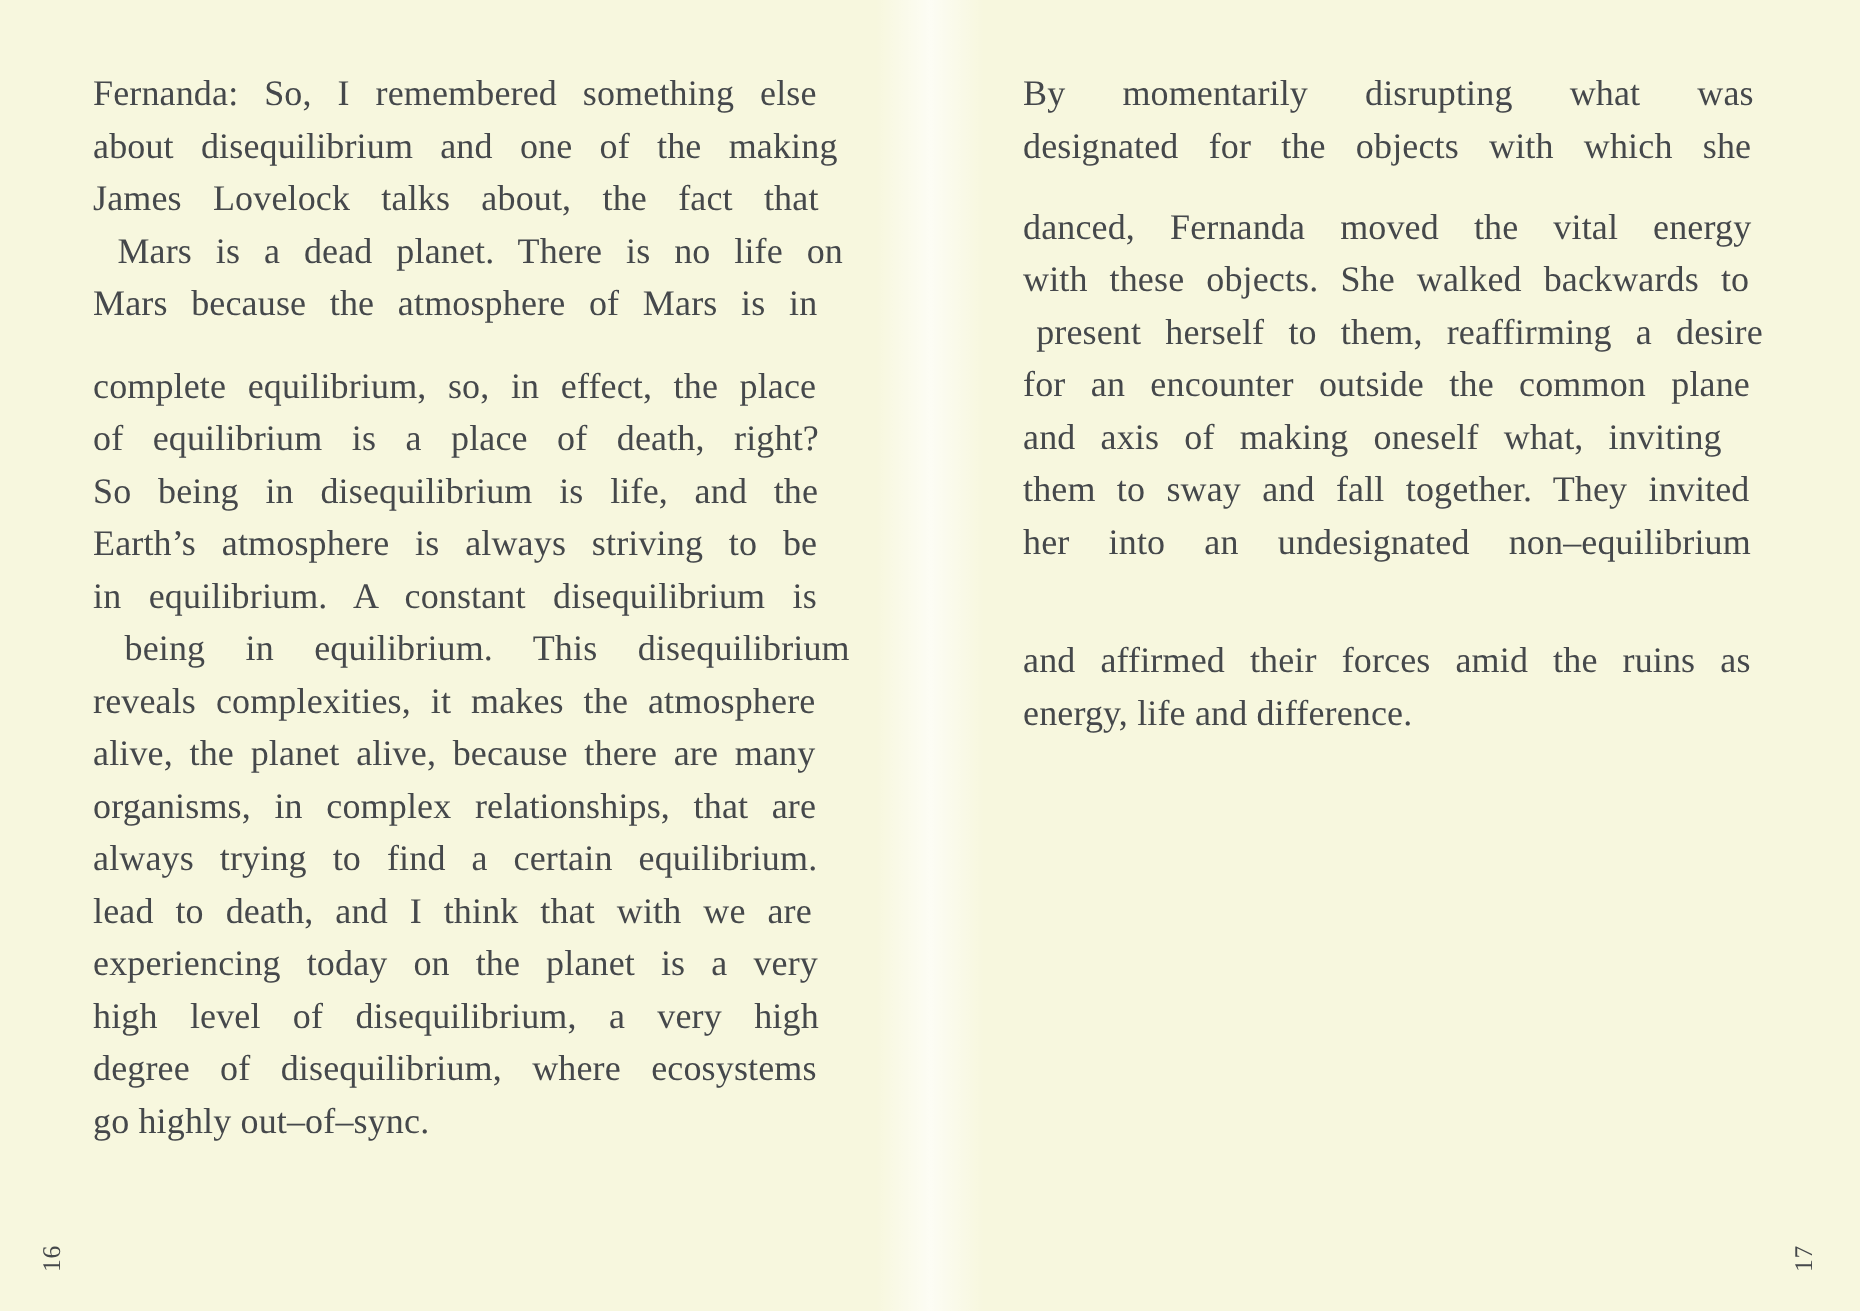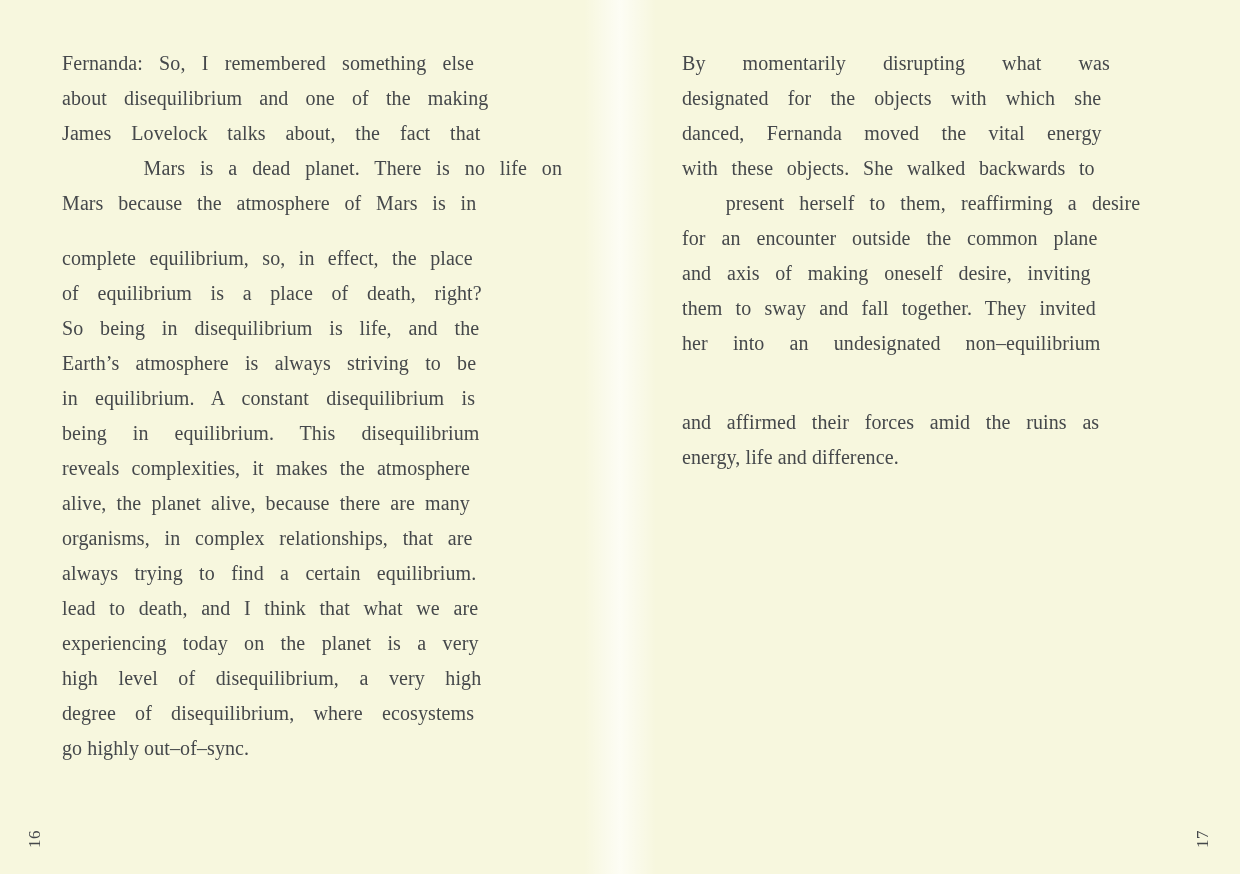--- a/index.html
+++ b/index.html
@@ -27,21 +27,21 @@
   }
   .textblock{
     position:absolute;
     top:46px;
     width:500px;
   }
   .textblock.left-col{left:62px;}
   .textblock.right-col{left:682px;width:502px;}
   .line{
     display:block;
-    font-size:20px;
+    font-size:24px;
     line-height:35px;
     white-space:nowrap;
     letter-spacing:0.1px;
   }
   .line span{display:inline;}
   .pagenum{
     position:absolute;
     font-size:17px;
     letter-spacing:0.5px;
     color:var(--text);
@@ -66,40 +66,40 @@
     <div class="line" style="word-spacing: 11.15px;"><span>Fernanda: So, I remembered something else</span></div>
     <div class="line" style="word-spacing: 12.0417px;"><span>about disequilibrium and one of the making</span></div>
     <div class="line" style="word-spacing: 14.7318px;"><span>James Lovelock talks about, the fact that</span></div>
     <div class="line" style="word-spacing: 9.78299px; text-align: right;"><span>Mars is a dead planet. There is no life on</span></div>
     <div class="line" style="word-spacing: 9.64955px;"><span>Mars because the atmosphere of Mars is in</span></div>
     <div class="line" style="word-spacing: 8.2474px; margin-top: 20px;"><span>complete equilibrium, so, in effect, the place</span></div>
     <div class="line" style="word-spacing: 13.5045px;"><span>of equilibrium is a place of death, right?</span></div>
     <div class="line" style="word-spacing: 11.692px;"><span>So being in disequilibrium is life, and the</span></div>
     <div class="line" style="word-spacing: 11.1016px;"><span>Earth’s atmosphere is always striving to be</span></div>
     <div class="line" style="word-spacing: 12.1781px;"><span>in equilibrium. A constant disequilibrium is</span></div>
-    <div class="line" style="word-spacing: 20.7969px;"><span>being in equilibrium. This disequilibrium</span></div>
+    <div class="line" style="word-spacing: 20.7969px; margin-left: 21px;"><span>being in equilibrium. This disequilibrium</span></div>
     <div class="line" style="word-spacing: 7.18438px;"><span>reveals complexities, it makes the atmosphere</span></div>
     <div class="line" style="word-spacing: 5.01562px;"><span>alive, the planet alive, because there are many</span></div>
     <div class="line" style="word-spacing: 9.625px;"><span>organisms, in complex relationships, that are</span></div>
     <div class="line" style="word-spacing: 11.2057px;"><span>always trying to find a certain equilibrium.</span></div>
-    <div class="line" style="word-spacing: 8.48958px;"><span>lead to death, and I think that what we are</span></div>
+    <div class="line" style="word-spacing: 8.48958px;"><span>lead to death, and I think that with we are</span></div>
     <div class="line" style="word-spacing: 11.2254px;"><span>experiencing today on the planet is a very</span></div>
     <div class="line" style="word-spacing: 15.4167px;"><span>high level of disequilibrium, a very high</span></div>
     <div class="line" style="word-spacing: 14.0859px;"><span>degree of disequilibrium, where ecosystems</span></div>
     <div class="line last"><span>go highly out–of–sync.</span></div>
   </div>
 
   <div class="textblock right-col">
     <div class="line" style="word-spacing: 31.9492px;"><span>By momentarily disrupting what was</span></div>
     <div class="line" style="word-spacing: 14.0182px;"><span>designated for the objects with which she</span></div>
-    <div class="line" style="word-spacing: 17.2406px;"><span>danced, Fernanda moved the vital energy</span></div>
+    <div class="line" style="word-spacing: 17.2406px; margin-top: 19px;"><span>danced, Fernanda moved the vital energy</span></div>
     <div class="line" style="word-spacing: 8.54688px;"><span>with these objects. She walked backwards to</span></div>
     <div class="line" style="word-spacing: 9.98958px; text-align: center;"><span>present herself to them, reaffirming a desire</span></div>
     <div class="line" style="word-spacing: 10.7839px;"><span>for an encounter outside the common plane</span></div>
-    <div class="line" style="word-spacing: 10.638px;"><span>and axis of making oneself desire, inviting</span></div>
+    <div class="line" style="word-spacing: 10.638px;"><span>and axis of making oneself what, inviting</span></div>
     <div class="line" style="word-spacing: 8.0692px;"><span>them to sway and fall together. They invited</span></div>
     <div class="line" style="word-spacing: 20.0078px;"><span>her into an undesignated non–equilibrium</span></div>
     <div class="line" style="word-spacing: 10.5714px; margin-top: 44px;"><span>and affirmed their forces amid the ruins as</span></div>
     <div class="line last"><span>energy, life and difference.</span></div>
   </div>
 
   <div class="pagenum pn-left"><span>16</span></div>
   <div class="pagenum pn-right"><span>17</span></div>
 
 </div>

